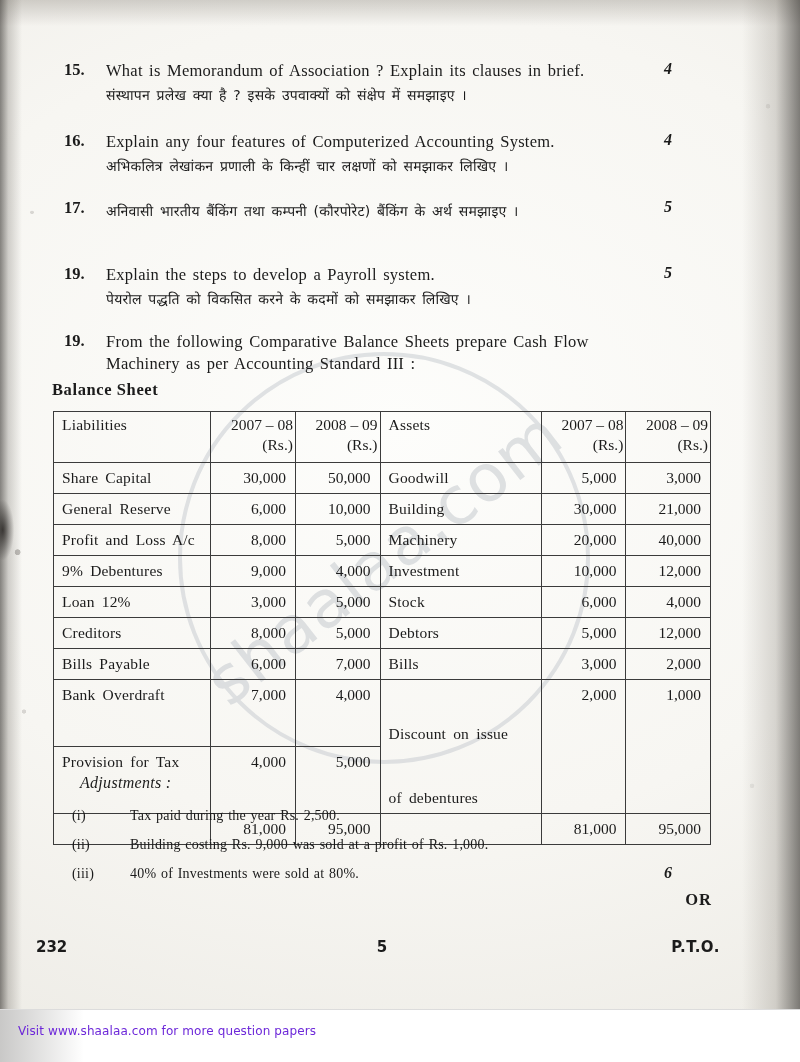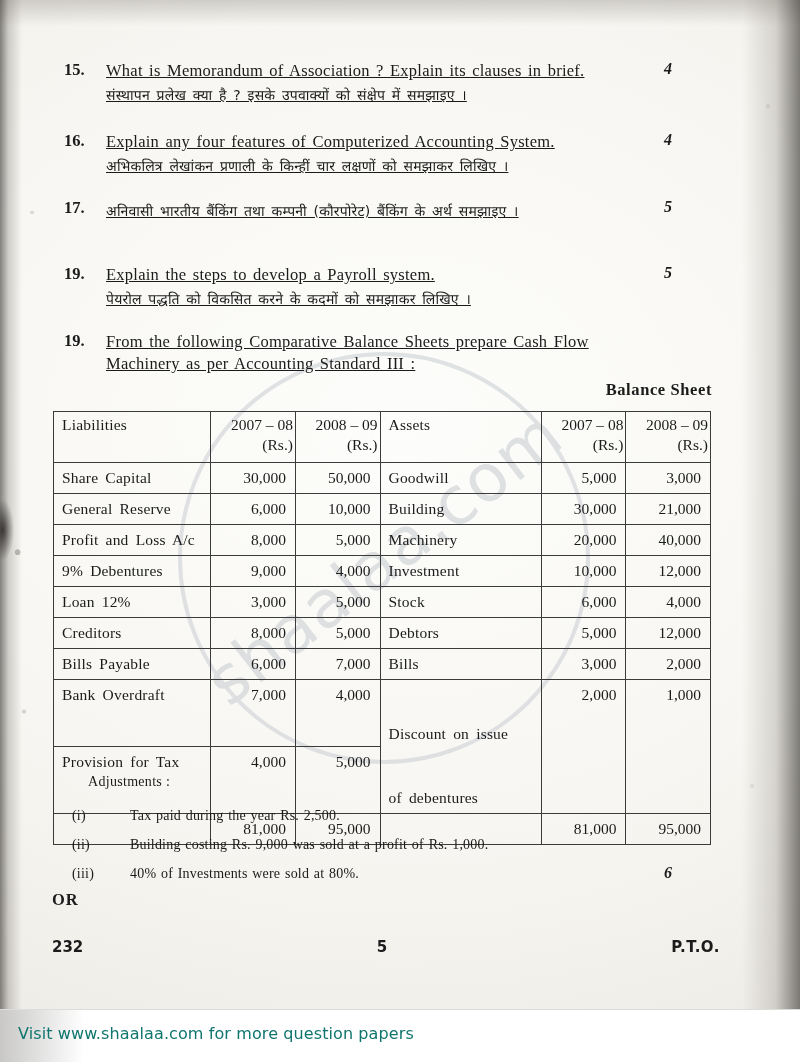--- a/index.html
+++ b/index.html
@@ -102,21 +102,20 @@
     position: absolute;
     left: 0; top: 0;
     width: 34px;
     font-weight: bold;
     font-size: 16.5px;
     text-align: left;
   }
   .q-body {
     margin-left: 42px;
     width: 600px;
-    text-decoration: underline;
   }
   .q-en {
     font-size: 16.5px;
     line-height: 22px;
     letter-spacing: .25px;
     word-spacing: 2px;
   }
   .q-hi {
     font-family: "DejaVu Sans", sans-serif;
     font-size: 14px;
@@ -133,21 +132,21 @@
     font-style: italic;
     font-weight: bold;
     font-size: 16px;
   }
 
   
   .bs-title {
     position: absolute;
     left: 52px; top: 380px;
     width: 660px;
-    text-align: right;
+    text-align: left;
     font-weight: bold;
     font-size: 16.5px;
     letter-spacing: .6px;
   }
 
   table.bs {
     position: absolute;
     left: 53px; top: 411px;
     width: 658px;
     border-collapse: collapse;
@@ -181,49 +180,50 @@
   .cell-2l { line-height: 23px; padding-top: 2px !important; }
   .cell-2l span { display: block; margin-top: 40px; }
   .v-bot { vertical-align: bottom; padding-bottom: 3px !important; }
   .no-border-v { border-top: none; border-bottom: none; }
   .tot td { height: 28px; line-height: 28px; }
   .nb-lr { border-left: none; border-right: none; }
 
   
   .adj-title {
     position: absolute;
-    left: 88px; top: 774px;
-    font-size: 14px;
+    left: 80px; top: 774px;
+    font-style: italic;
+    font-size: 16px;
     letter-spacing: .3px;
   }
   .adj-item {
     position: absolute;
     left: 72px;
     font-size: 14px;
     letter-spacing: .2px;
     word-spacing: 1px;
   }
   .adj-item .rn {
     display: inline-block;
     width: 58px;
   }
 
   .or-line {
     position: absolute;
     left: 52px; top: 890px;
     width: 660px;
-    text-align: left;
+    text-align: right;
     font-weight: bold;
     font-size: 16.5px;
     letter-spacing: 1px;
   }
 
   .footer-left {
     position: absolute;
-    left: 52px; top: 938px;
+    left: 36px; top: 938px;
     font-family: "DejaVu Sans", sans-serif;
     font-weight: bold;
     font-size: 15px;
   }
   .footer-center {
     position: absolute;
     left: 52px; top: 938px;
     width: 660px;
     text-align: center;
     font-family: "DejaVu Sans", sans-serif;
@@ -246,22 +246,22 @@
     position: absolute;
     left: 0; right: 0; bottom: 0;
     height: 52px;
     background: #ffffff;
     border-top: 1px solid #dcdcdc;
   }
   #banner .btext {
     position: absolute;
     left: 18px; top: 14px;
     font-family: "DejaVu Sans", sans-serif;
-    font-size: 16px;
-    color: #0f766e;
+    font-size: 12px;
+    color: #6d28d9;
     letter-spacing: .1px;
   }
   #banner .bsmudge {
     position: absolute;
     left: 0; top: 0; width: 120px; height: 52px;
     background: linear-gradient(90deg, rgba(60,58,54,.28), rgba(255,255,255,0) 70%);
   }
 </style>
 </head>
 <body>

